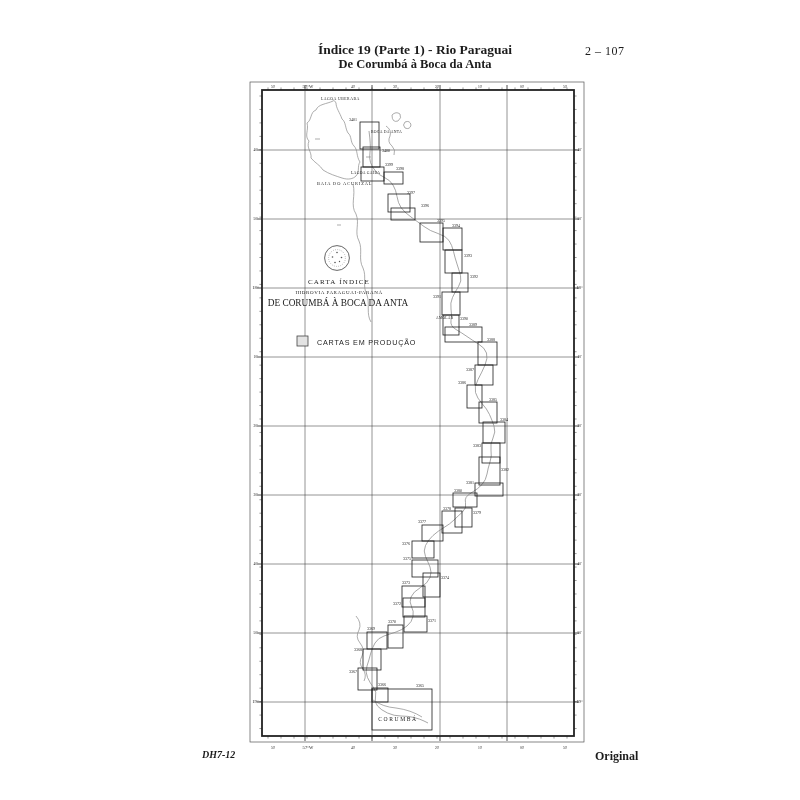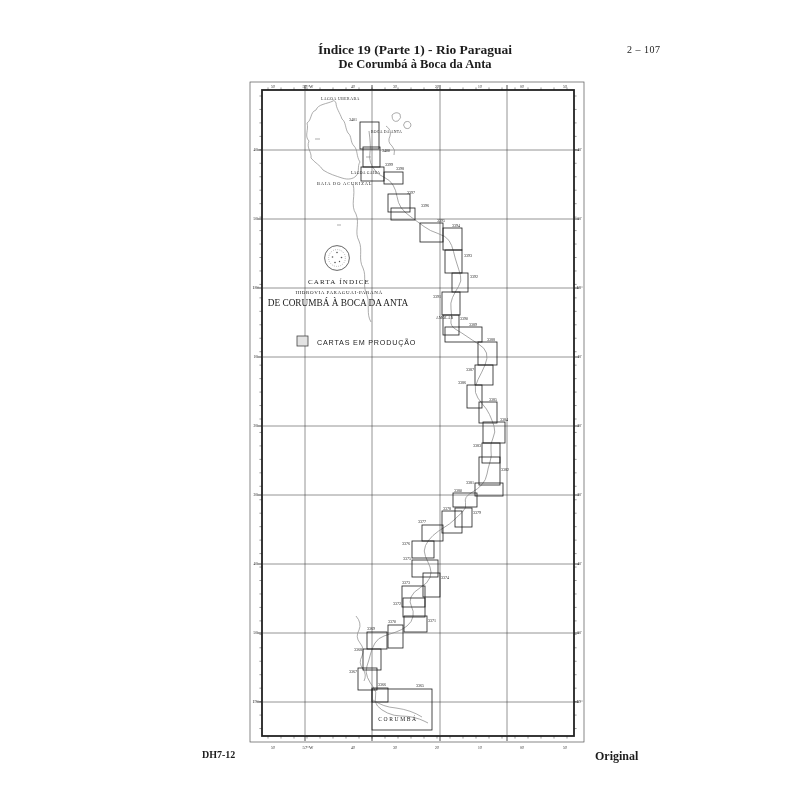--- a/index.html
+++ b/index.html
@@ -3,22 +3,22 @@
 <meta charset="utf-8">
 <style>
   html,body{margin:0;padding:0;background:#e8e8e8;}
   .page{
     width:800px;height:800px;position:relative;background:#ffffff;
     font-family:"Liberation Serif",serif;color:#1c1c1c;overflow:hidden;
   }
   .abs{position:absolute;white-space:nowrap;}
   .title1{left:415px;top:33px;transform:translateX(-50%);font-size:13.5px;font-weight:bold;margin-top:9px;}
   .title2{left:415px;top:57px;transform:translateX(-50%);font-size:12.5px;font-weight:bold;}
-  .pagenum{left:627px;top:44px;font-size:10px;letter-spacing:.5px;}
-  .foot-l{left:202px;top:749px;font-size:10px;font-weight:bold;}
+  .pagenum{left:585px;top:44px;font-size:12px;letter-spacing:.5px;}
+  .foot-l{left:202px;top:749px;font-size:10px;font-weight:bold;font-style:italic;}
   .foot-r{left:595px;top:749px;font-size:12px;font-weight:bold;}
   svg{position:absolute;left:0;top:0;}
   svg text{fill:#1c1c1c;font-family:"Liberation Serif",serif;}
   .sans{font-family:"Liberation Sans",sans-serif;}
 </style>
 </head>
 <body>
 
 <div class="page">
 

